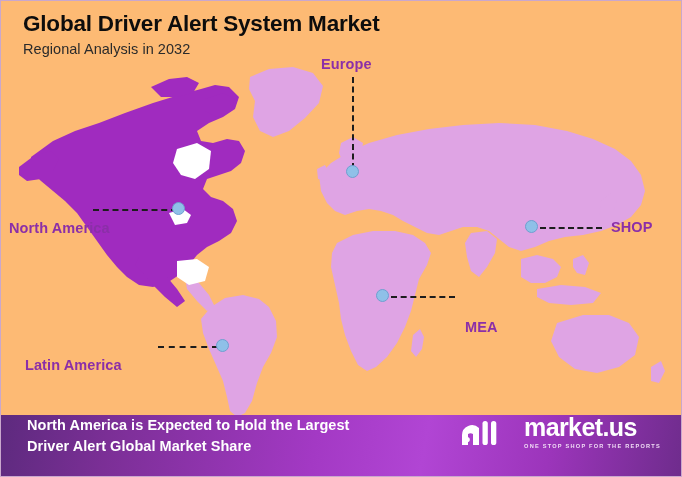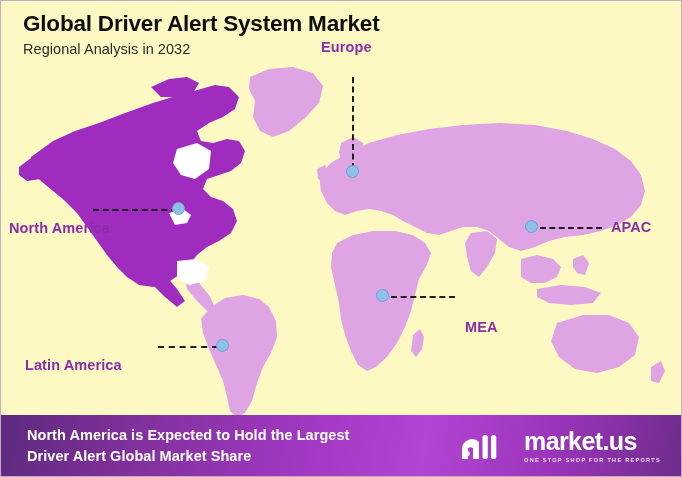--- a/index.html
+++ b/index.html
@@ -3,21 +3,21 @@
 <meta charset="utf-8">
 <style>
   html,body{margin:0;padding:0;background:#fff;}
   body{font-family:"Liberation Sans",sans-serif;}
 
   #page{
     position:relative;
     width:682px;height:477px;
     box-sizing:border-box;
     border:1px solid #c9a7cd;
-    background:#fef9c3;
+    background:#fdba74;
     overflow:hidden;
   }
 
   
   #header{position:absolute;left:22px;top:10px;z-index:6;}
   #title{
     font-size:22.5px;font-weight:bold;color:#0d0d0d;
     letter-spacing:-0.2px;line-height:1.12;white-space:nowrap;
   }
   #subtitle{
@@ -45,21 +45,21 @@
   .region-label{
     position:absolute;z-index:5;
     font-size:14.5px;font-weight:bold;color:#8b2fa8;
     letter-spacing:0.1px;white-space:nowrap;
   }
 
   
   #banner{
     position:absolute;left:0;bottom:0;width:682px;height:61px;z-index:10;
     background:linear-gradient(100deg,#5d2a7e 0%,#7b2f96 16%,#a339c4 46%,#b145d4 62%,#9c35bb 80%,#6e2c8c 100%);
-    display:flex;align-items:center;justify-content:space-between;
+    display:flex;align-items:flex-start;justify-content:space-between;
     box-sizing:border-box;padding:0 22px 0 26px;
   }
   #banner-text{
     color:#ffffff;font-size:14.5px;font-weight:bold;
     line-height:1.42;letter-spacing:0.05px;
   }
   #banner-text div{white-space:nowrap;}
 
   #logo{display:flex;align-items:center;gap:26px;}
   #logo-mark{width:40px;height:34px;flex:none;}
@@ -158,29 +158,29 @@
   <div class="dash-h" style="left:92px;top:208px;width:84px;"></div>
   <div class="marker" style="left:171px;top:201px;"></div>
   <div class="region-label" style="left:8px;top:219px;">North America</div>
 
   <div class="dash-h" style="left:157px;top:345px;width:60px;"></div>
   <div class="marker" style="left:215px;top:338px;"></div>
   <div class="region-label" style="left:24px;top:356px;">Latin America</div>
 
   <div class="dash-v" style="left:351px;top:76px;height:92px;"></div>
   <div class="marker" style="left:345px;top:164px;"></div>
-  <div class="region-label" style="left:320px;top:38px;">Europe</div>
+  <div class="region-label" style="left:320px;top:55px;">Europe</div>
 
   <div class="dash-h" style="left:390px;top:295px;width:64px;"></div>
   <div class="marker" style="left:375px;top:288px;"></div>
   <div class="region-label" style="left:464px;top:287px;margin-top:31px;">MEA</div>
 
   <div class="dash-h" style="left:539px;top:226px;width:62px;"></div>
   <div class="marker" style="left:524px;top:219px;"></div>
-  <div class="region-label" style="left:610px;top:218px;">APAC</div>
+  <div class="region-label" style="left:610px;top:218px;">SHOP</div>
 
   <div id="banner">
 
     <div id="banner-text">
       <div>North America is Expected to Hold the Largest</div>
       <div>Driver Alert Global Market Share</div>
     </div>
 
     <div id="logo">
       <svg id="logo-mark" viewBox="0 0 40 34" xmlns="http://www.w3.org/2000/svg">

